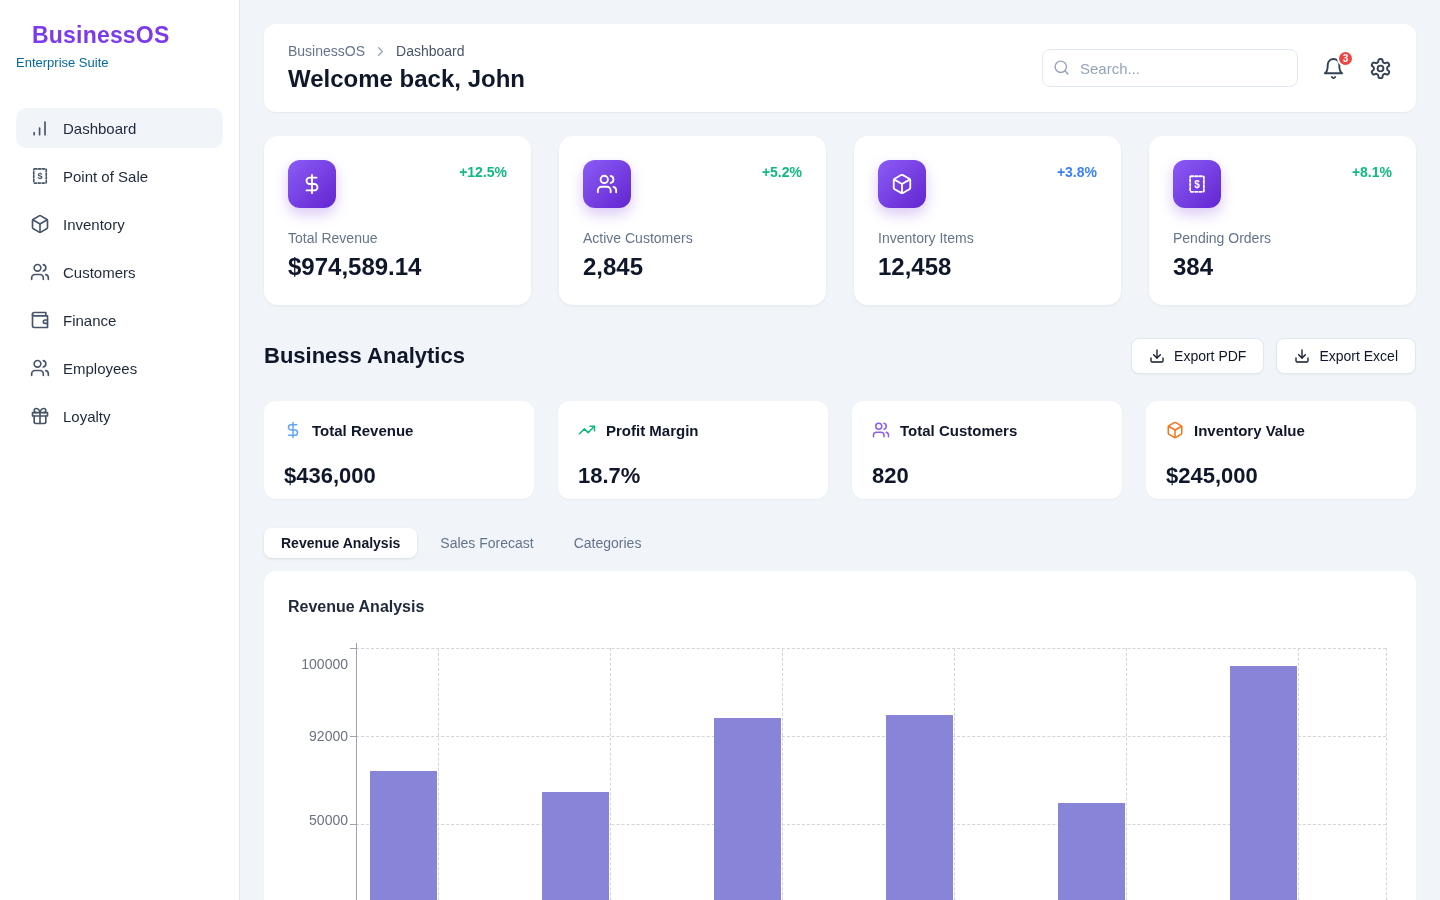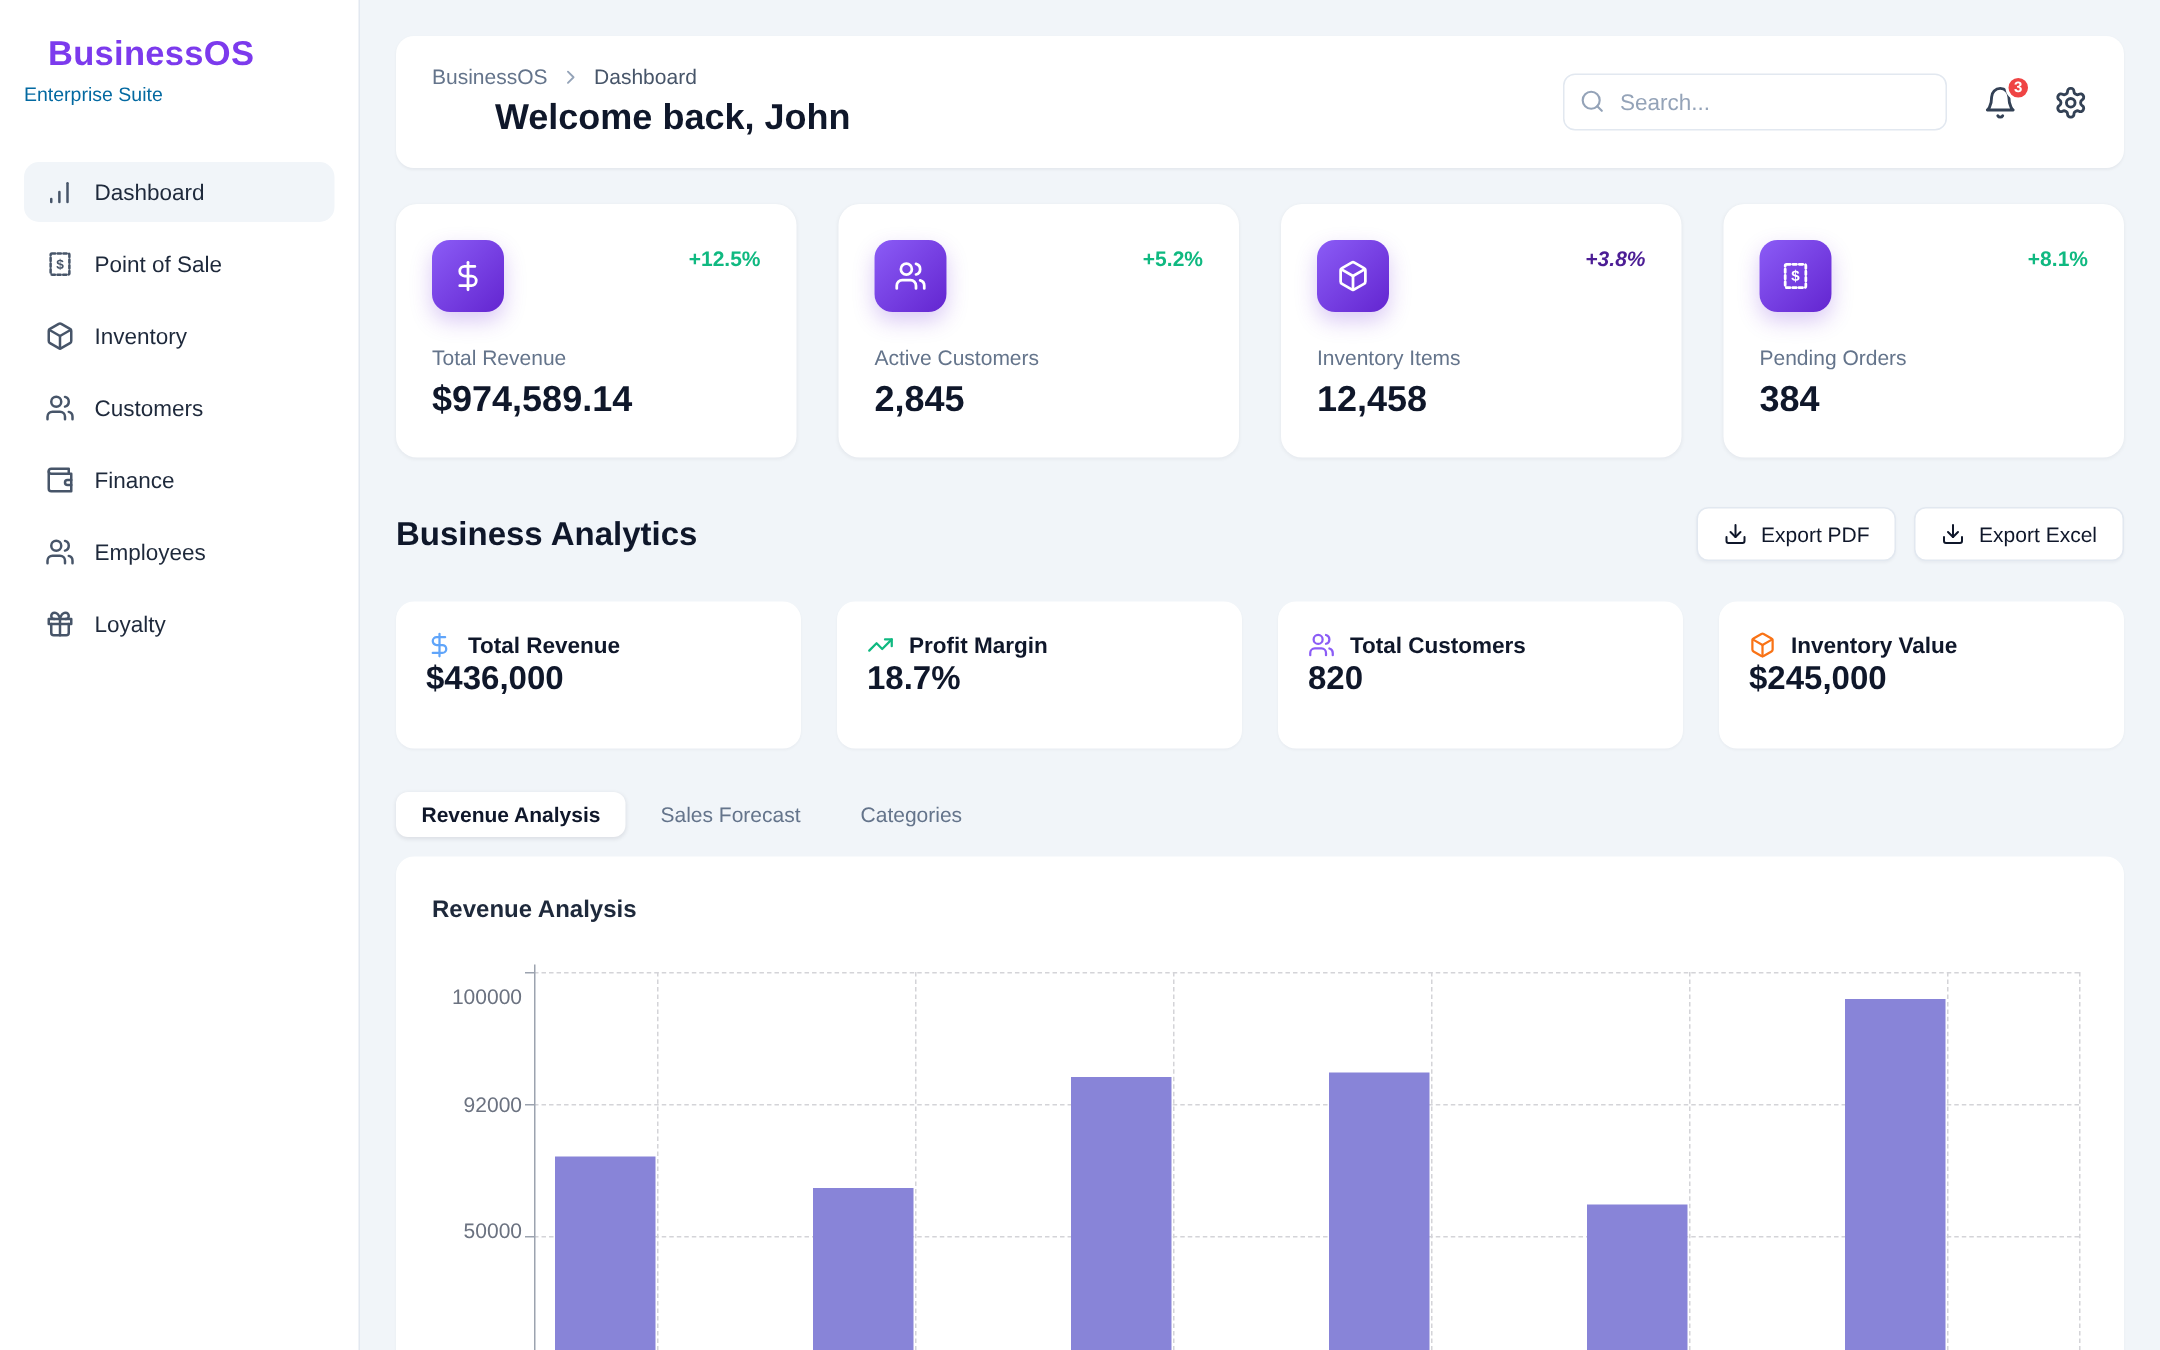--- a/index.html
+++ b/index.html
@@ -32,21 +32,21 @@
   .main { margin-left:240px; padding:24px 24px 0; }
 
   .header-card {
     height:88px; background:#fff; border-radius:12px;
     padding:0 24px; display:flex; align-items:center; justify-content:space-between;
     box-shadow:0 1px 2px rgba(15,23,42,.05);
   }
   .breadcrumb { display:flex; align-items:center; gap:8px; font-size:14px; color:#64748b; }
   .breadcrumb .crumb-current { color:#475569; }
   .breadcrumb .icon { width:15px; height:15px; color:#94a3b8; }
-  .page-title { font-size:24px; font-weight:bold; margin-top:6px; color:#0f172a;margin-left:42px; }
+  .page-title { font-size:24px; font-weight:bold; margin-top:6px; color:#0f172a; }
 
   .header-right { display:flex; align-items:center; gap:24px; }
   .search-wrap { position:relative; }
   .search-wrap .icon { position:absolute; left:11px; top:10px; width:17px; height:17px; color:#94a3b8; }
   .search-input {
     width:256px; height:38px; border:1px solid #e2e8f0; border-radius:8px;
     padding:0 12px 0 37px; font-size:15px; color:#334155; outline:none;
     font-family:"Liberation Sans", sans-serif; background:#fff;
   }
   .search-input::placeholder { color:#94a3b8; }
@@ -86,21 +86,21 @@
     font-size:14px; font-weight:500; color:#0f172a; cursor:pointer;
     font-family:"Liberation Sans", sans-serif;
     box-shadow:0 1px 2px rgba(15,23,42,.04);
   }
   .btn .icon { width:16px; height:16px; }
 
   .mini-grid { margin-top:27px; display:grid; grid-template-columns:repeat(4,1fr); gap:24px; }
   .mini-card { background:#fff; border-radius:12px; padding:20px; height:98px; box-shadow:0 1px 2px rgba(15,23,42,.04); }
   .mini-head { display:flex; align-items:center; gap:10px; font-size:15px; font-weight:bold; color:#0f172a; }
   .mini-head .icon { width:18px; height:18px; }
-  .mini-value { margin-top:0; font-size:22px; font-weight:bold; color:#0f172a; }
+  .mini-value { margin-top:24px; font-size:22px; font-weight:bold; color:#0f172a; }
 
   
   .tabs { margin-top:29px; display:flex; align-items:center; gap:6px; }
   .tab {
     padding:7px 17px; font-size:14px; color:#64748b; border:none; background:none;
     border-radius:8px; cursor:pointer; font-family:"Liberation Sans", sans-serif;
   }
   .tab.active { background:#fff; color:#0f172a; font-weight:bold; box-shadow:0 1px 3px rgba(15,23,42,.10); }
 
   
@@ -280,21 +280,21 @@
       <div class="stat-card">
     <div class="tile">
       <span class="icon">
             <svg width="22" height="22" viewBox="0 0 24 24" fill="none" stroke="currentColor" stroke-width="2" stroke-linecap="round" stroke-linejoin="round">
               <path d="M21 8a2 2 0 0 0-1-1.73l-7-4a2 2 0 0 0-2 0l-7 4A2 2 0 0 0 3 8v8a2 2 0 0 0 1 1.73l7 4a2 2 0 0 0 2 0l7-4A2 2 0 0 0 21 16Z"></path>
               <path d="m3.3 7 8.7 5 8.7-5"></path>
               <path d="M12 22V12"></path>
             </svg>
           </span>
     </div>
-    <div class="stat-change" style="color: #4c1d95; font-style: italic;">+3.8%</div>
+    <div class="stat-change" style="color: #3b82f6;">+3.8%</div>
     <div class="stat-label">Inventory Items</div>
     <div class="stat-value">12,458</div>
   </div>
       <div class="stat-card">
     <div class="tile">
       <span class="icon">
             <svg width="22" height="22" viewBox="0 0 24 24" fill="none" stroke="currentColor" stroke-width="2" stroke-linecap="round" stroke-linejoin="round">
               <rect x="4.5" y="3.5" width="15" height="17" rx="1" stroke-dasharray="2.6 2"></rect>
               <text x="12" y="16" text-anchor="middle" font-size="11" font-weight="bold" fill="currentColor" stroke="none" font-family="Liberation Sans, sans-serif">$</text>
             </svg>

